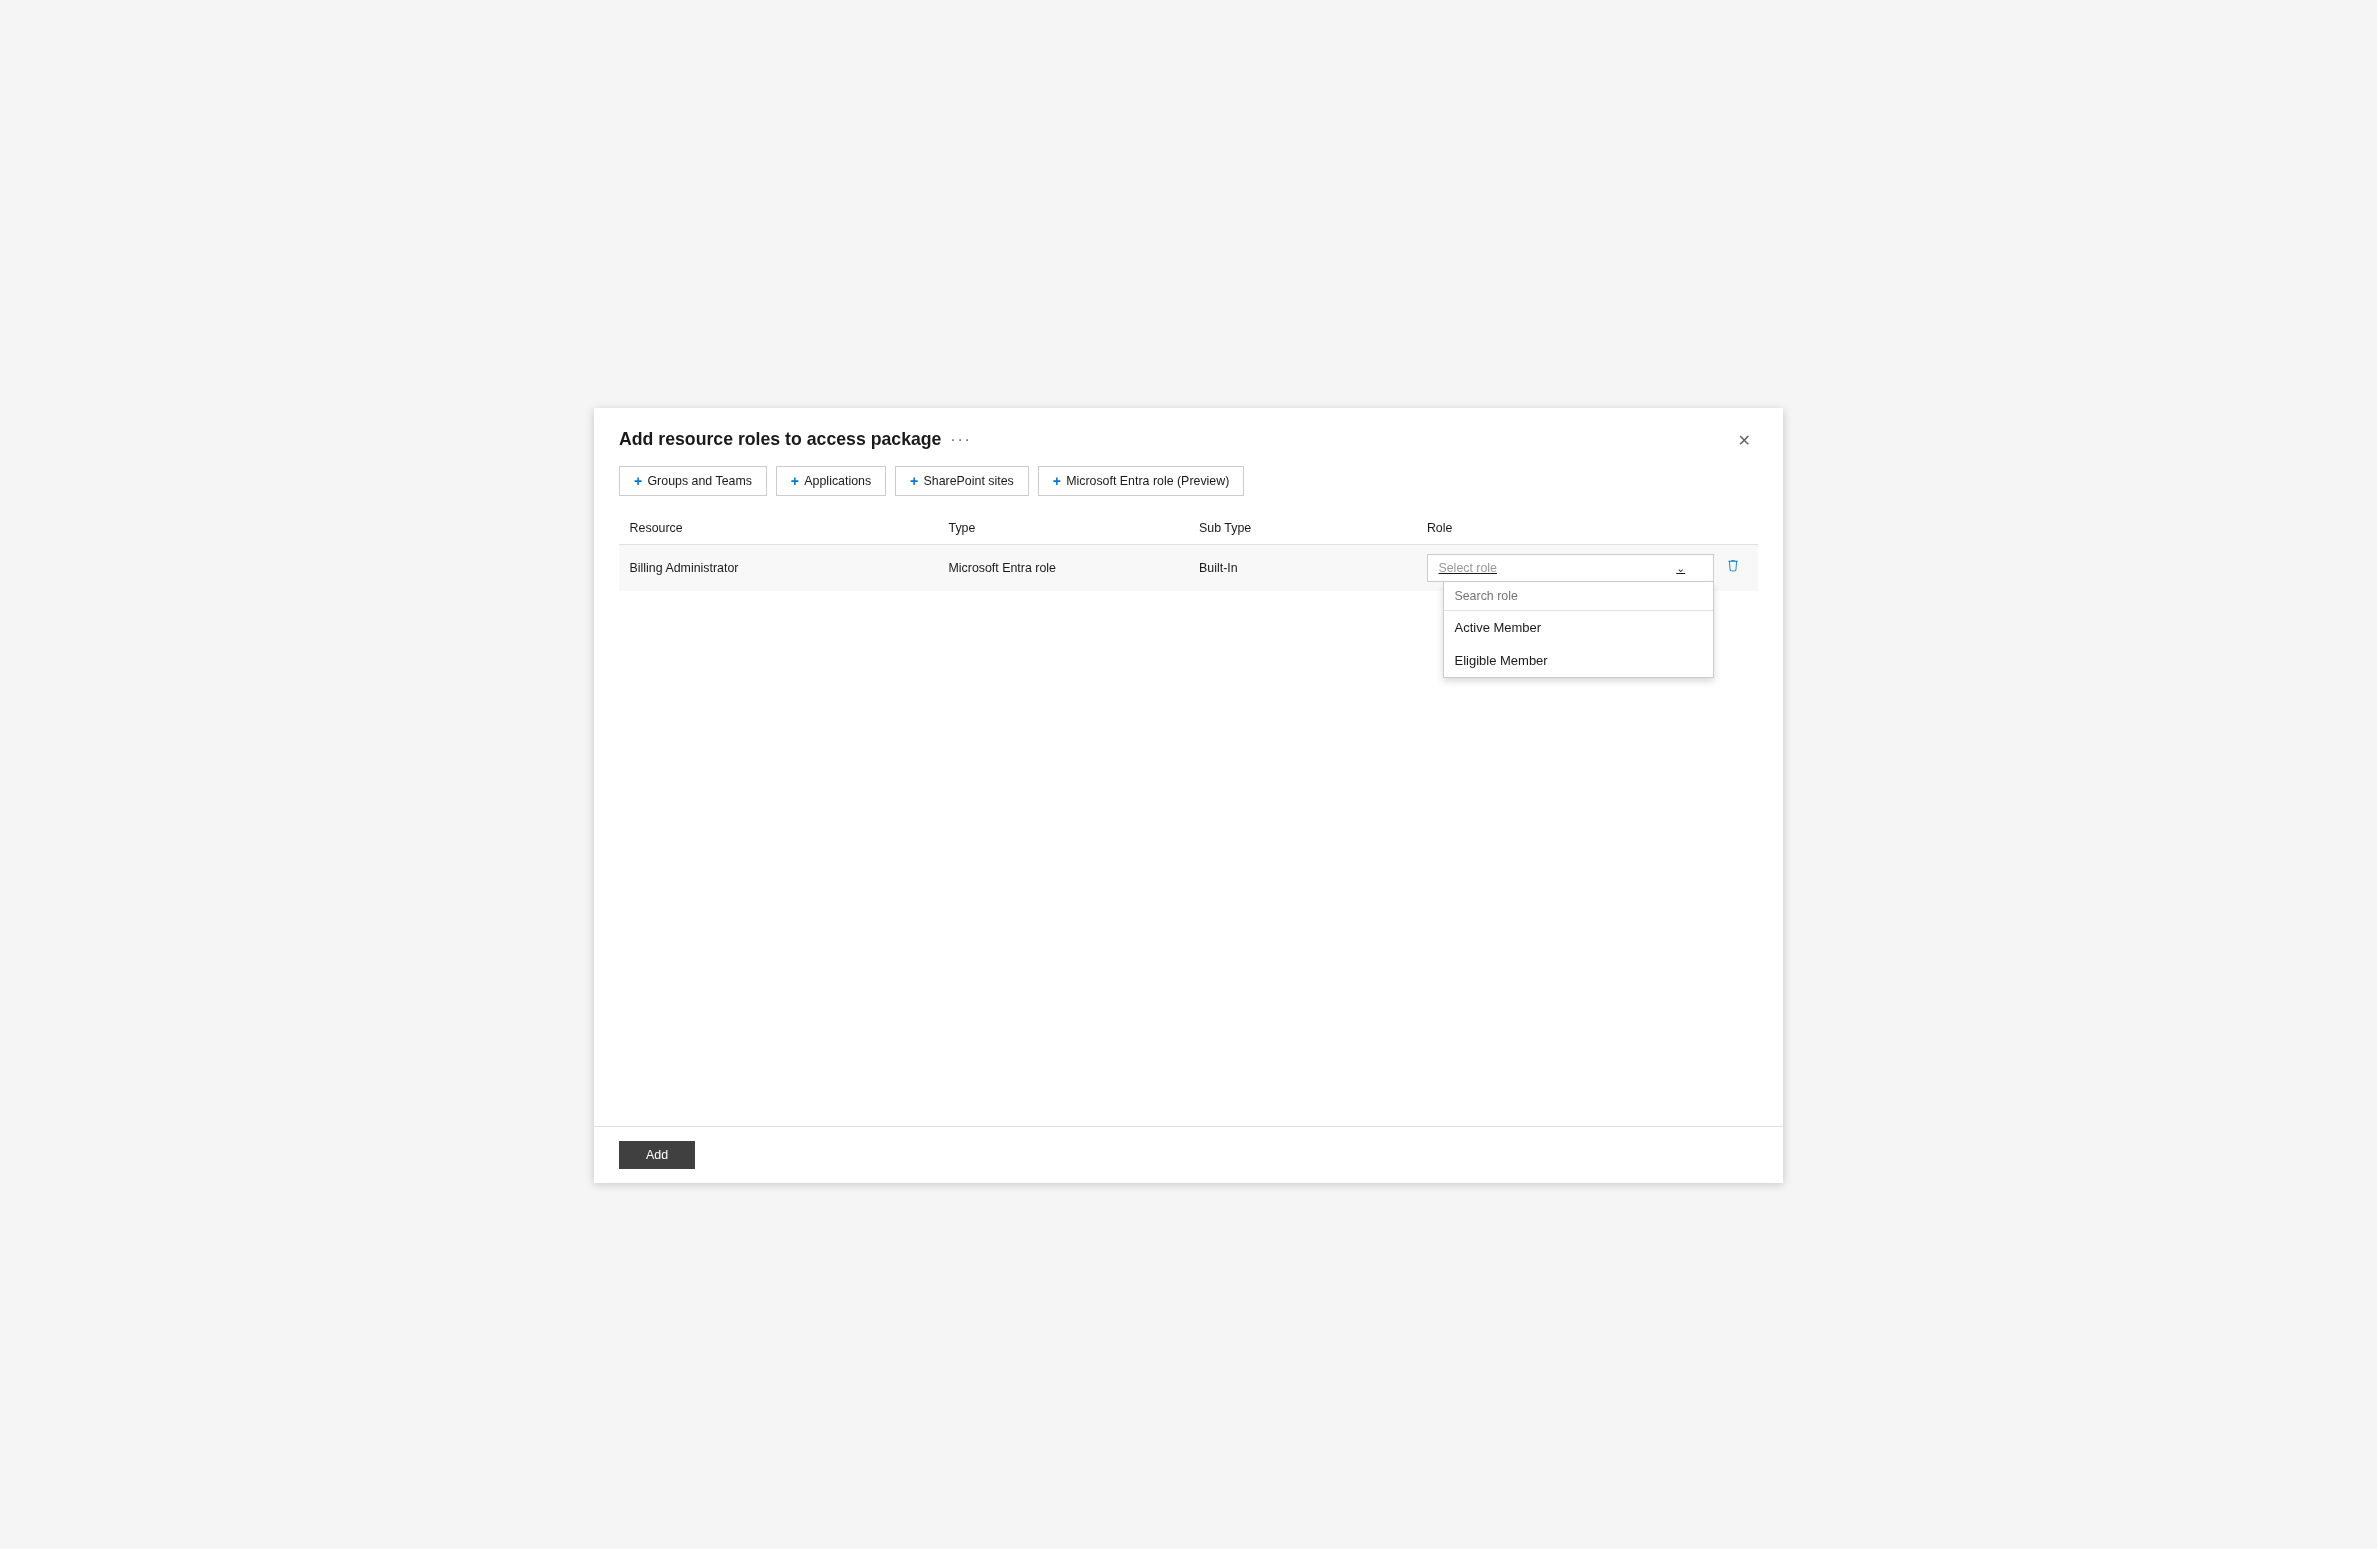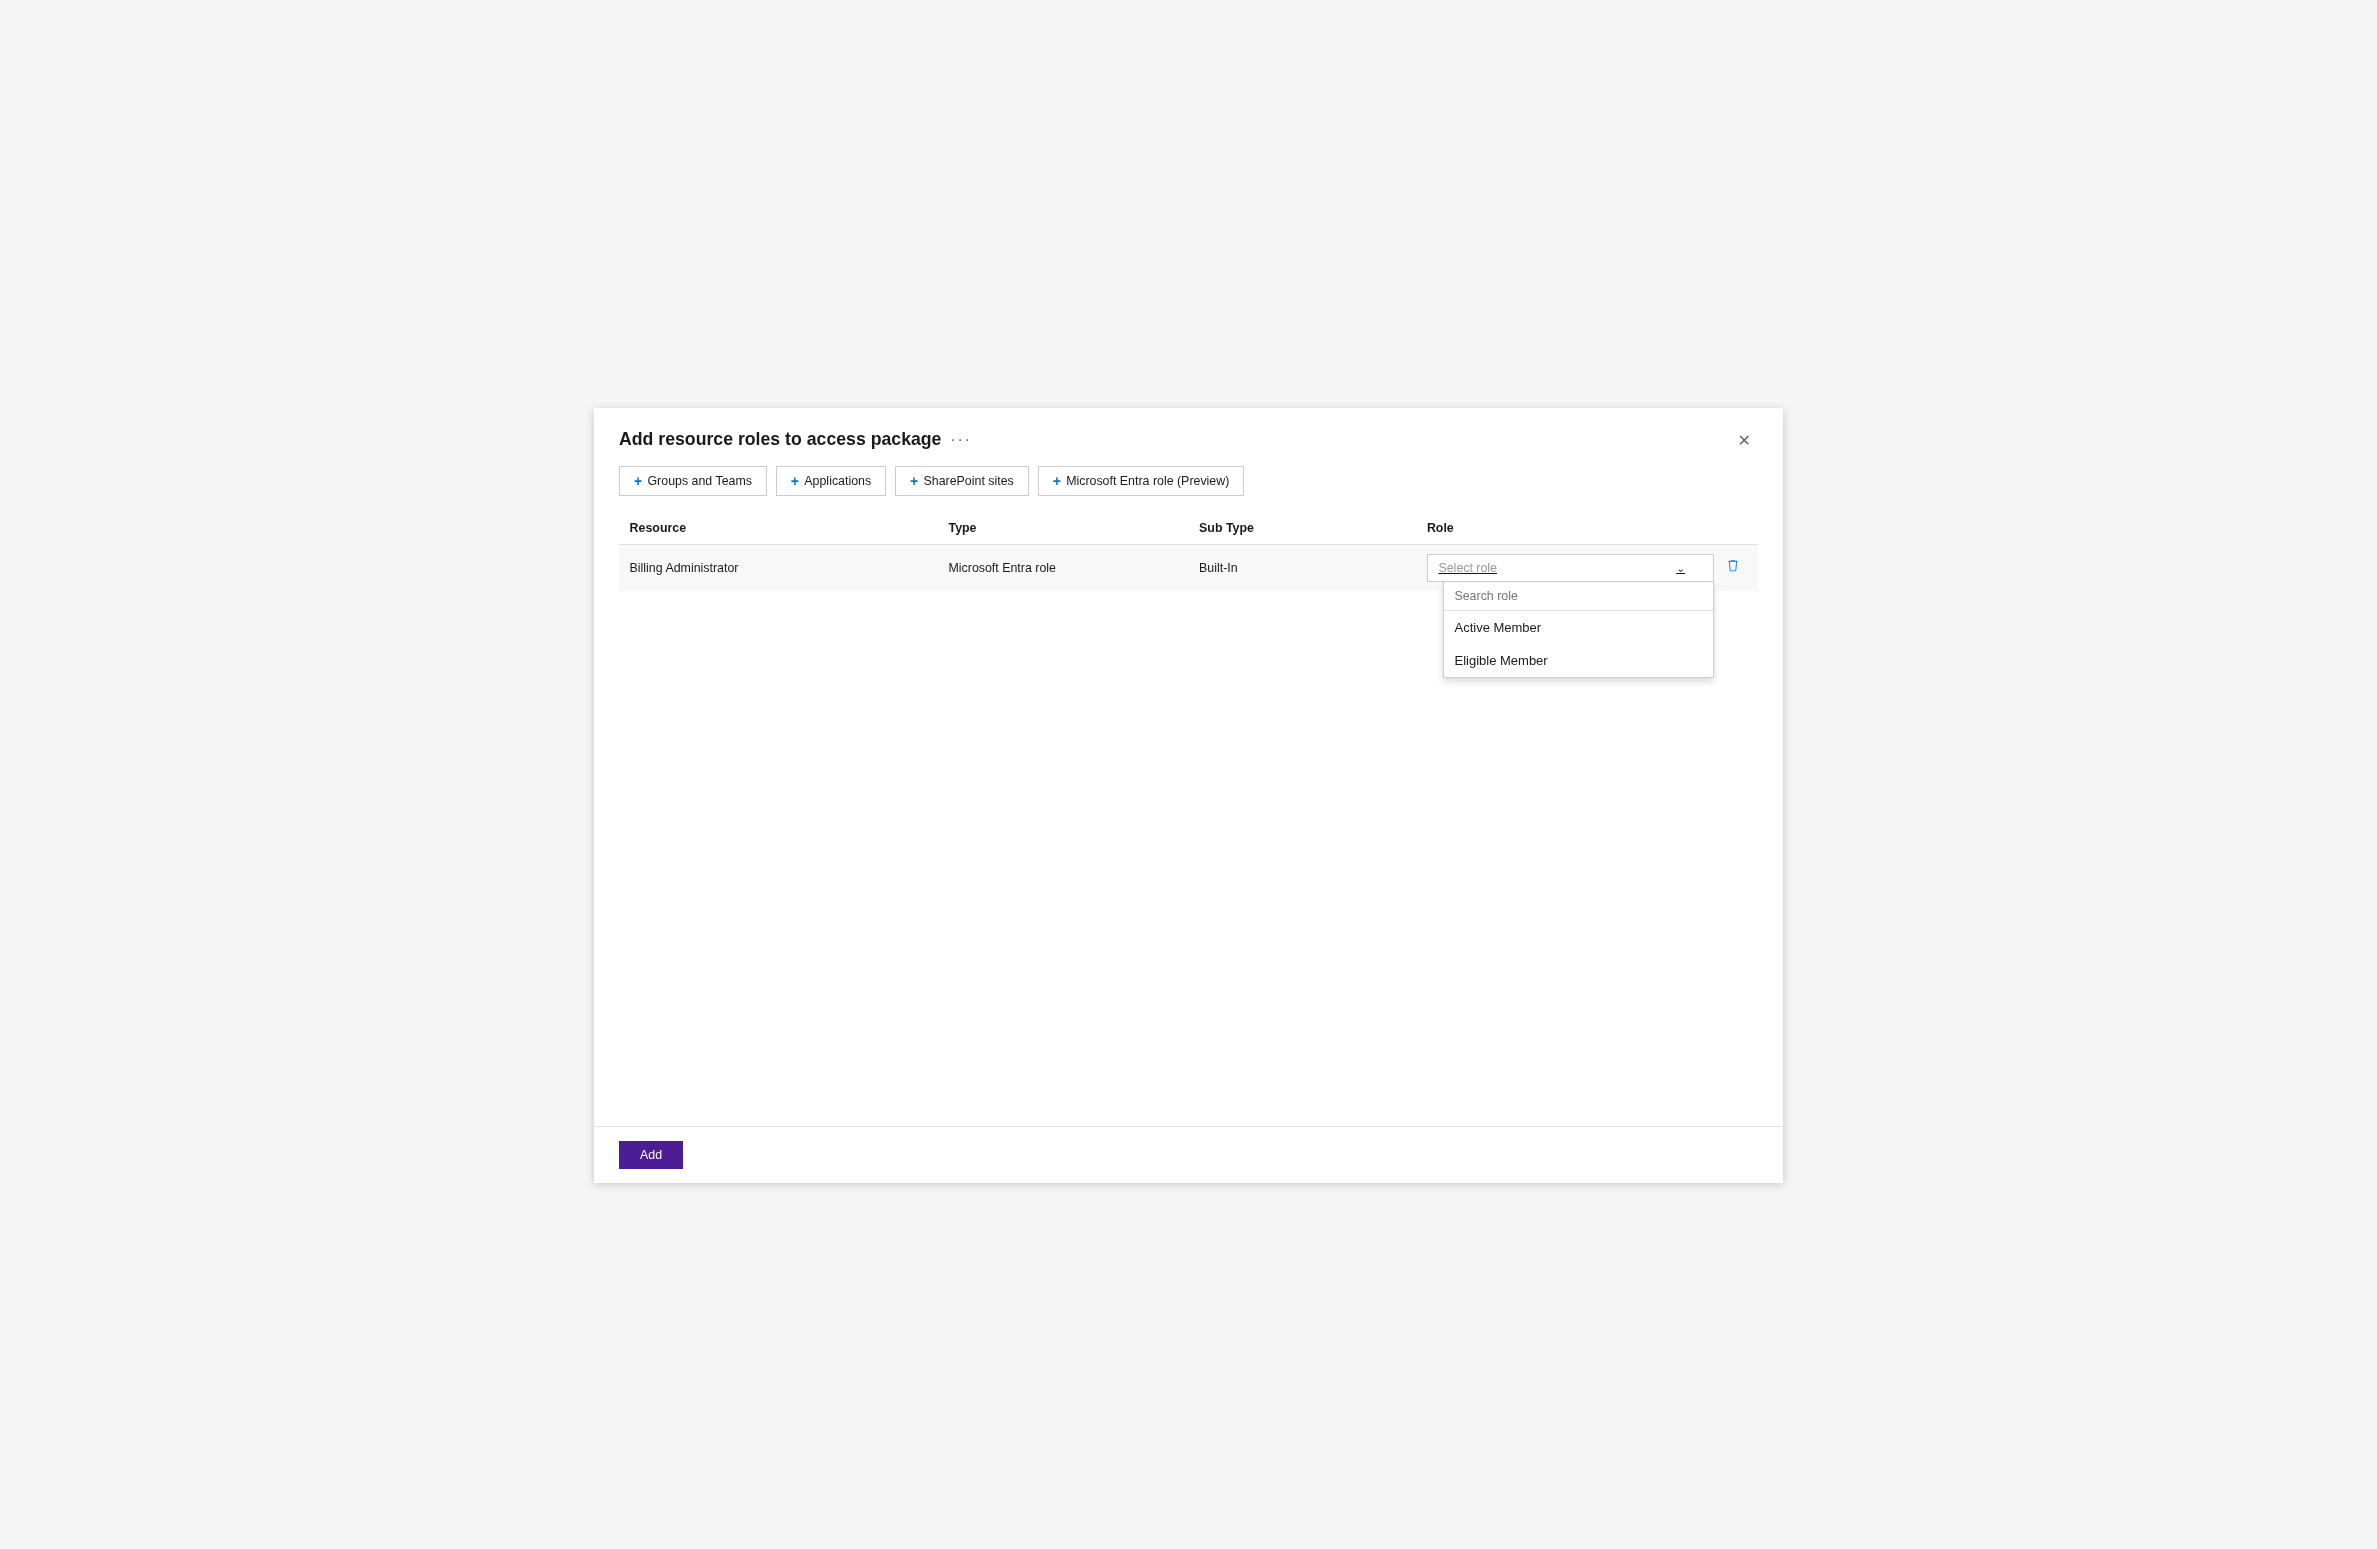--- a/index.html
+++ b/index.html
@@ -111,21 +111,21 @@
       border-collapse: collapse;
     }
 
     .resource-table thead tr {
       border-bottom: 0.9px solid #e0e0e0;
     }
 
     .resource-table th {
       text-align: left;
       padding: 7px 10.6px 8.9px 10.6px;
-      font-weight: 700;
+      font-weight: 400;
       font-size: 12.4px;
       color: #1a1a1a;
     }
 
     .resource-table tbody tr {
       background: #f8f8f8;
     }
 
     .resource-table td {
       padding: 8.9px 10.6px;
@@ -214,24 +214,24 @@
     }
 
     .dialog-footer {
       padding: 14px 25px;
       border-top: 0.9px solid #e0e0e0;
       display: flex;
       align-items: center;
     }
 
     .footer-add-btn {
-      background: #4c1d95;
+      background: #404040;
       color: #fff;
       border: none;
-      padding: 7px 21px;
+      padding: 7px 27px;
       font-size: 12.4px;
       cursor: pointer;
       font-weight: 500;
     }
 
     
     .trash-icon {
       width: 14px;
       height: 14px;
     }

